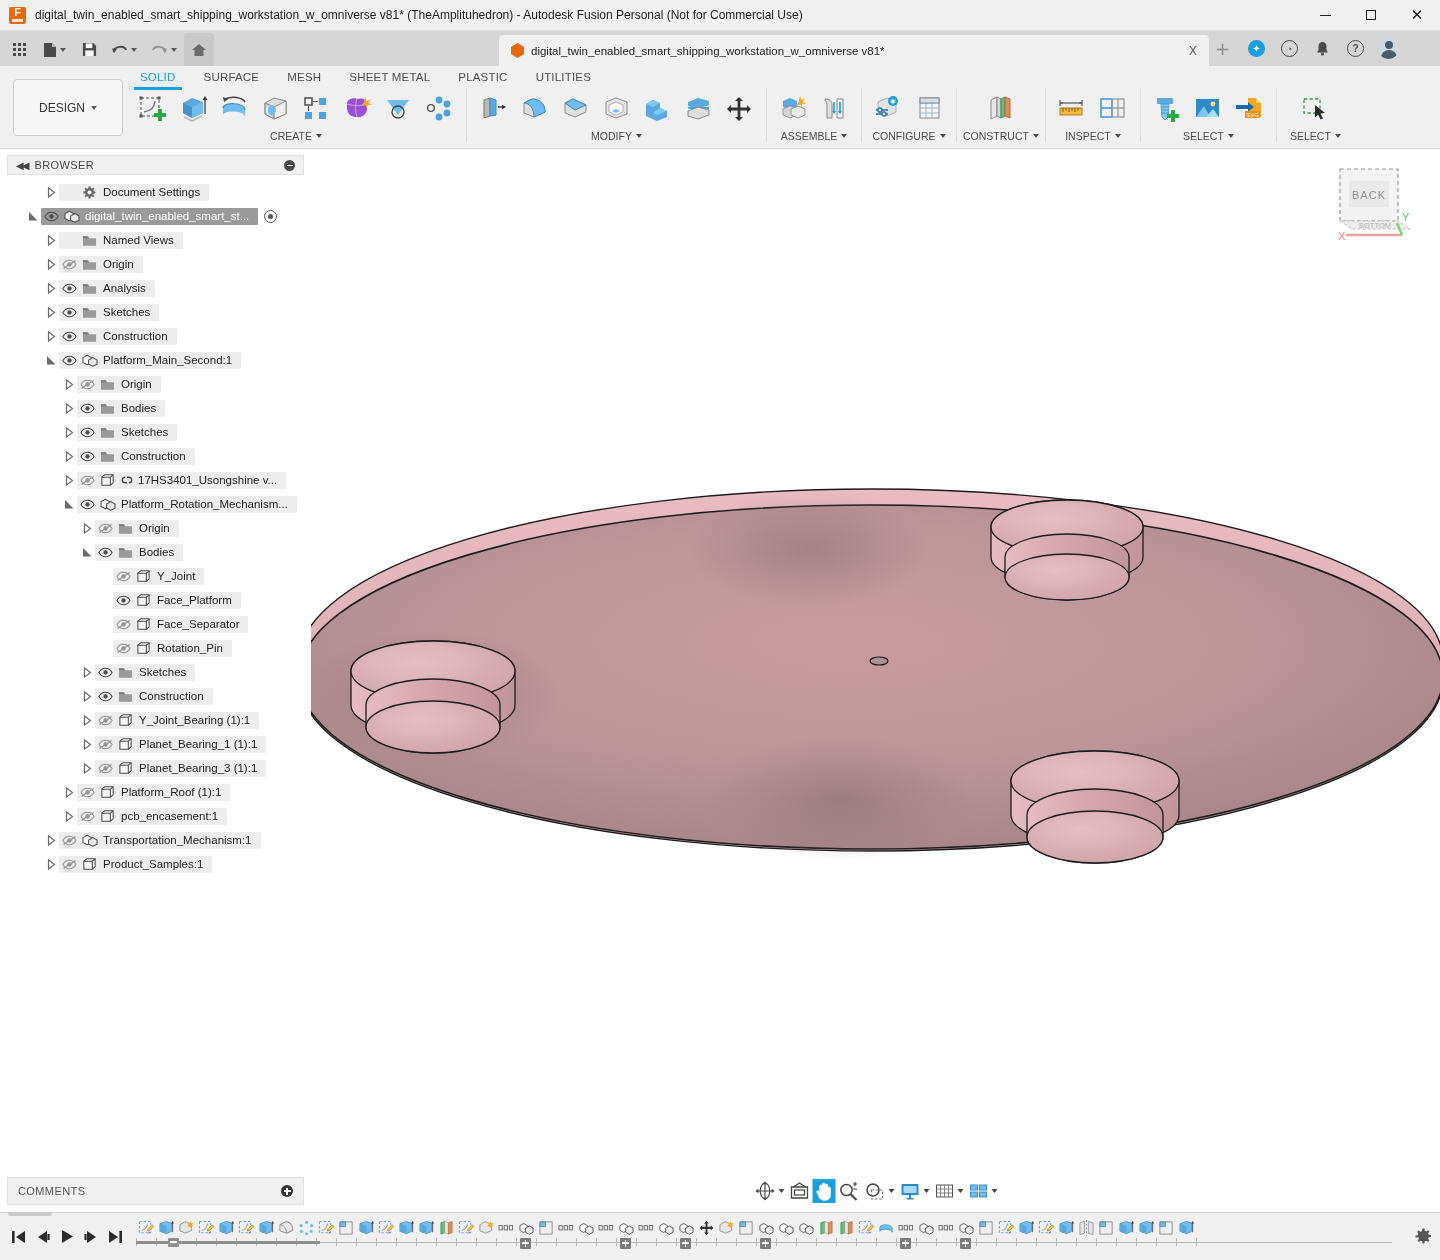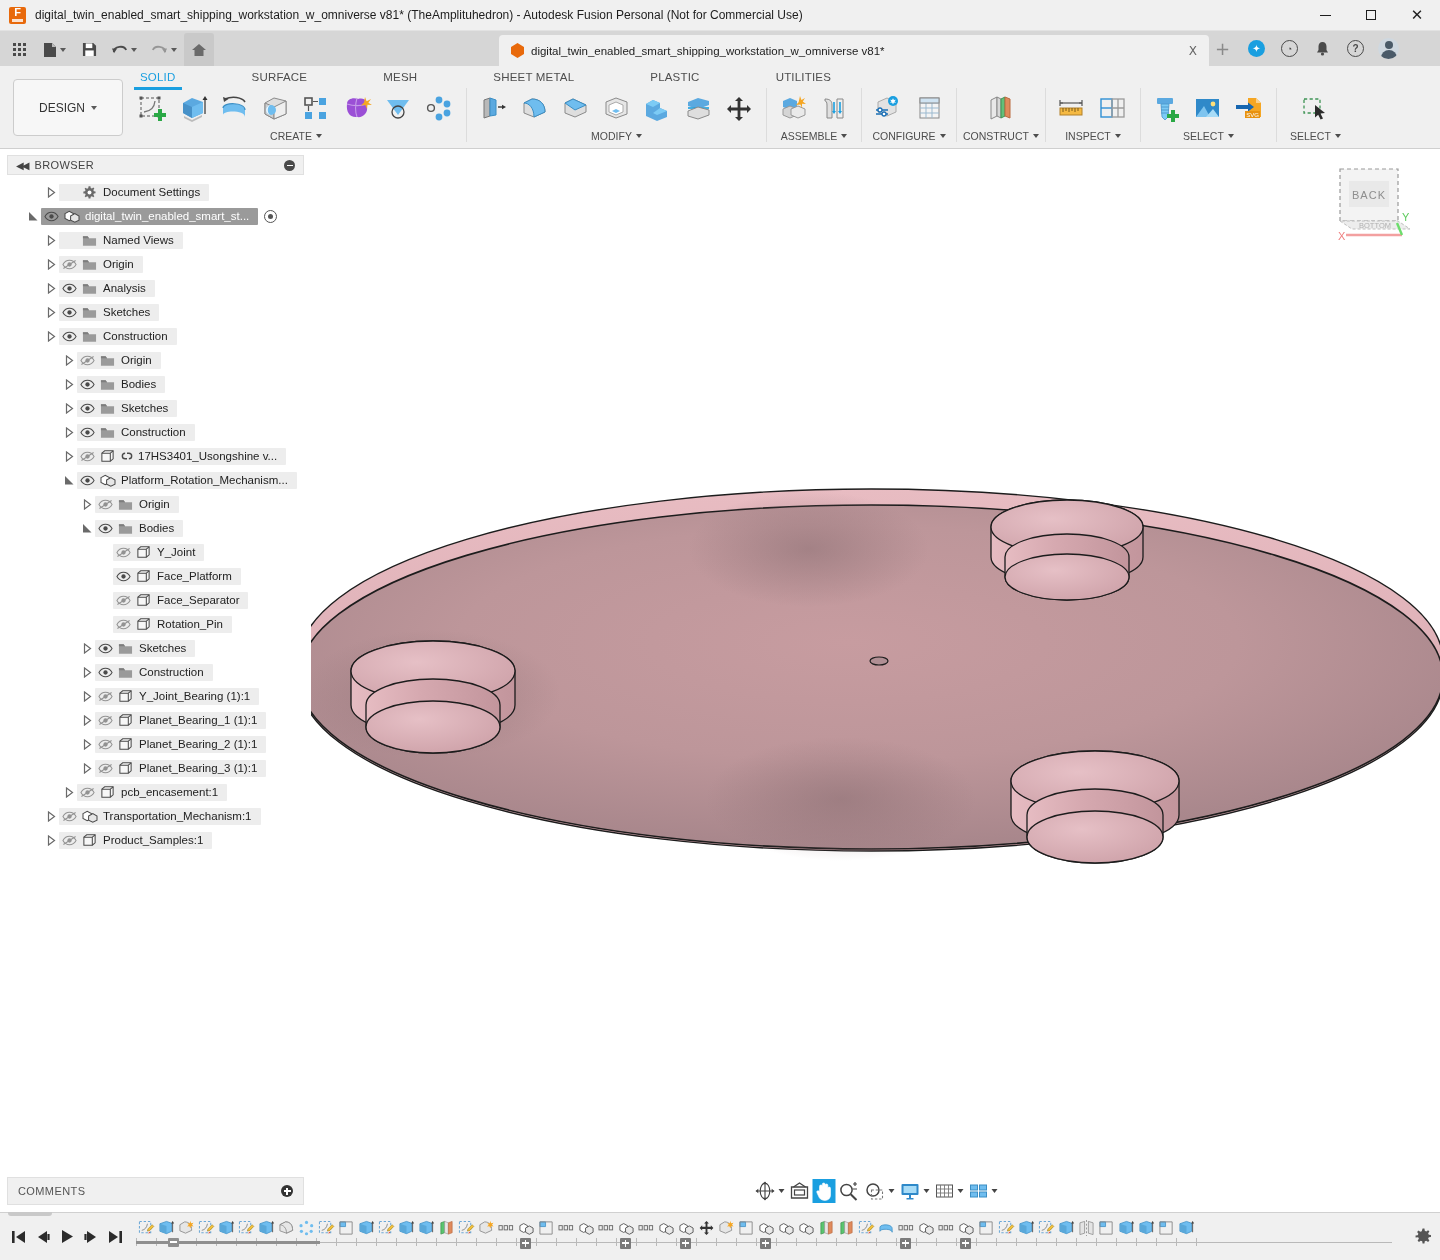--- a/index.html
+++ b/index.html
@@ -73,21 +73,21 @@
   .avatar:before{content:"";position:absolute;width:8px;height:8px;border-radius:50%;background:#4a5a68;left:6.5px;top:3px;}
   .avatar:after{content:"";position:absolute;width:16px;height:10px;border-radius:8px 8px 0 0;background:#4a5a68;left:2.5px;top:12px;}
 
   
   .ribbon{ height:83px; background:#f0f0f0; display:flex; align-items:stretch; flex:none;
            border-bottom:1px solid #cfcfcf; position:relative;}
   .design-chip{
     width:110px;height:57px;margin:13px 0 0 13px; border:1px solid #ccc; border-radius:4px; background:#f7f7f7;
     display:flex;align-items:center;justify-content:center; font-size:12px;color:#333; flex:none;
   }
-  .tabs-row{ position:absolute; left:126px; top:0; height:22px; display:flex; align-items:center;gap:48px;}
+  .tabs-row{ position:absolute; left:126px; top:0; height:22px; display:flex; align-items:center;}
   .rtab{ font-size:11.5px; color:#4d4d4d; padding:0 14px; height:22px; line-height:22px; position:relative; letter-spacing:.2px;}
   .rtab.active{ color:#1a9fe0; }
   .rtab.active:after{ content:""; position:absolute; left:8px;right:8px;bottom:-2px;height:3px;background:#1a9fe0;}
   .panels{ position:absolute; left:126px; top:22px; right:0; bottom:0; display:flex; align-items:flex-start;}
   .panel{ display:flex; flex-direction:column; align-items:center; position:relative; padding:0 6px;}
   .panel + .panel{ border-left:1px solid #dcdcdc; }
   .panel .row{ display:flex; align-items:flex-start; height:40px; padding-top:2px;}
   .panel .plabel{ font-size:10.5px; color:#4d4d4d; margin-top:2px; display:flex; align-items:center;}
   .panel .plabel .caret{ border-top-color:#4d4d4d; margin-left:4px;}
   .tool{ width:41px;height:38px; display:flex; align-items:center; justify-content:center;}
@@ -850,20 +850,43 @@
               <div class="nodeicon">
                 <svg width="15" height="13" viewBox="0 0 16 13">
                   <path d="M1 2h5l1.5 2H15v8H1z" fill="#9a9a9a"></path>
                   <path d="M1 2h5l1.5 2H1z" fill="#7d7d7d"></path>
                 </svg>
               </div>
               <span class="tlabel">Construction</span>
             </div>
           </div>
           <div class="trow">
+            <div style="width:44px;flex:none"></div>
+            <div class="arrow">
+              <svg width="11" height="10" viewBox="0 0 11 10">
+                <path d="M1 1 L9.5 9.5 L1 9.5Z" fill="#6a6a6a"></path>
+              </svg>
+            </div>
+            <div class="tw">
+              <div class="eye">
+                <svg width="15" height="11" viewBox="0 0 16 11" opacity="1">
+                  <path d="M8 1 C12.5 1 15 5.5 15 5.5 S12.5 10 8 10 S1 5.5 1 5.5 S3.5 1 8 1Z" fill="none" stroke="#4a4a4a" stroke-width="1.1"></path>
+                  <circle cx="8" cy="5.5" r="2.3" fill="#4a4a4a"></circle>
+                </svg>
+              </div>
+              <div class="nodeicon">
+                <svg width="16" height="14" viewBox="0 0 17 15">
+                  <path d="M1 5 L5.5 2.5 L10 5 L10 10 L5.5 12.5 L1 10Z" fill="#fff" stroke="#4a4a4a" stroke-width="1.1"></path>
+                  <path d="M7 7.5 L11.5 5 L16 7.5 L16 12 L11.5 14.2 L7 12Z" fill="#e6e6e6" stroke="#4a4a4a" stroke-width="1.1"></path>
+                </svg>
+              </div>
+              <span class="tlabel">Platform_Main_Second:1</span>
+            </div>
+          </div>
+          <div class="trow">
             <div style="width:62px;flex:none"></div>
             <div class="arrow">
               <svg width="9" height="11" viewBox="0 0 9 11">
                 <path d="M1.5 1 L7.5 5.5 L1.5 10Z" fill="none" stroke="#6a6a6a" stroke-width="1.2"></path>
               </svg>
             </div>
             <div class="tw">
               <div class="eye">
                 <svg width="15" height="11" viewBox="0 0 16 11" opacity=".55">
                   <path d="M8 1 C12.5 1 15 5.5 15 5.5 S12.5 10 8 10 S1 5.5 1 5.5 S3.5 1 8 1Z" fill="none" stroke="#4a4a4a" stroke-width="1.1"></path>
@@ -1236,45 +1259,45 @@
                   <circle cx="8" cy="5.5" r="2.3" fill="#4a4a4a"></circle>
                   <path d="M1.5 9.8 L14.5 1.2" stroke="#4a4a4a" stroke-width="1.1"></path>
                 </svg>
               </div>
               <div class="nodeicon">
                 <svg width="15" height="14" viewBox="0 0 16 14">
                   <path d="M2 4 L5 1.5 L14 1.5 L14 10 L11 12.5 L2 12.5Z" fill="#f7f7f7" stroke="#4a4a4a" stroke-width="1.1"></path>
                   <path d="M2 4 L11 4 L11 12.5 M11 4 L14 1.5" fill="none" stroke="#4a4a4a" stroke-width="1.1"></path>
                 </svg>
               </div>
-              <span class="tlabel">Planet_Bearing_2 (1):1</span>
-            </div>
-          </div>
-          <div class="trow">
-            <div style="width:80px;flex:none"></div>
+              <span class="tlabel">Planet_Bearing_3 (1):1</span>
+            </div>
+          </div>
+          <div class="trow">
+            <div style="width:62px;flex:none"></div>
             <div class="arrow">
               <svg width="9" height="11" viewBox="0 0 9 11">
                 <path d="M1.5 1 L7.5 5.5 L1.5 10Z" fill="none" stroke="#6a6a6a" stroke-width="1.2"></path>
               </svg>
             </div>
             <div class="tw">
               <div class="eye">
                 <svg width="15" height="11" viewBox="0 0 16 11" opacity=".55">
                   <path d="M8 1 C12.5 1 15 5.5 15 5.5 S12.5 10 8 10 S1 5.5 1 5.5 S3.5 1 8 1Z" fill="none" stroke="#4a4a4a" stroke-width="1.1"></path>
                   <circle cx="8" cy="5.5" r="2.3" fill="#4a4a4a"></circle>
                   <path d="M1.5 9.8 L14.5 1.2" stroke="#4a4a4a" stroke-width="1.1"></path>
                 </svg>
               </div>
               <div class="nodeicon">
                 <svg width="15" height="14" viewBox="0 0 16 14">
                   <path d="M2 4 L5 1.5 L14 1.5 L14 10 L11 12.5 L2 12.5Z" fill="#f7f7f7" stroke="#4a4a4a" stroke-width="1.1"></path>
                   <path d="M2 4 L11 4 L11 12.5 M11 4 L14 1.5" fill="none" stroke="#4a4a4a" stroke-width="1.1"></path>
                 </svg>
               </div>
-              <span class="tlabel">Planet_Bearing_3 (1):1</span>
+              <span class="tlabel">Platform_Roof (1):1</span>
             </div>
           </div>
           <div class="trow">
             <div style="width:62px;flex:none"></div>
             <div class="arrow">
               <svg width="9" height="11" viewBox="0 0 9 11">
                 <path d="M1.5 1 L7.5 5.5 L1.5 10Z" fill="none" stroke="#6a6a6a" stroke-width="1.2"></path>
               </svg>
             </div>
             <div class="tw">

